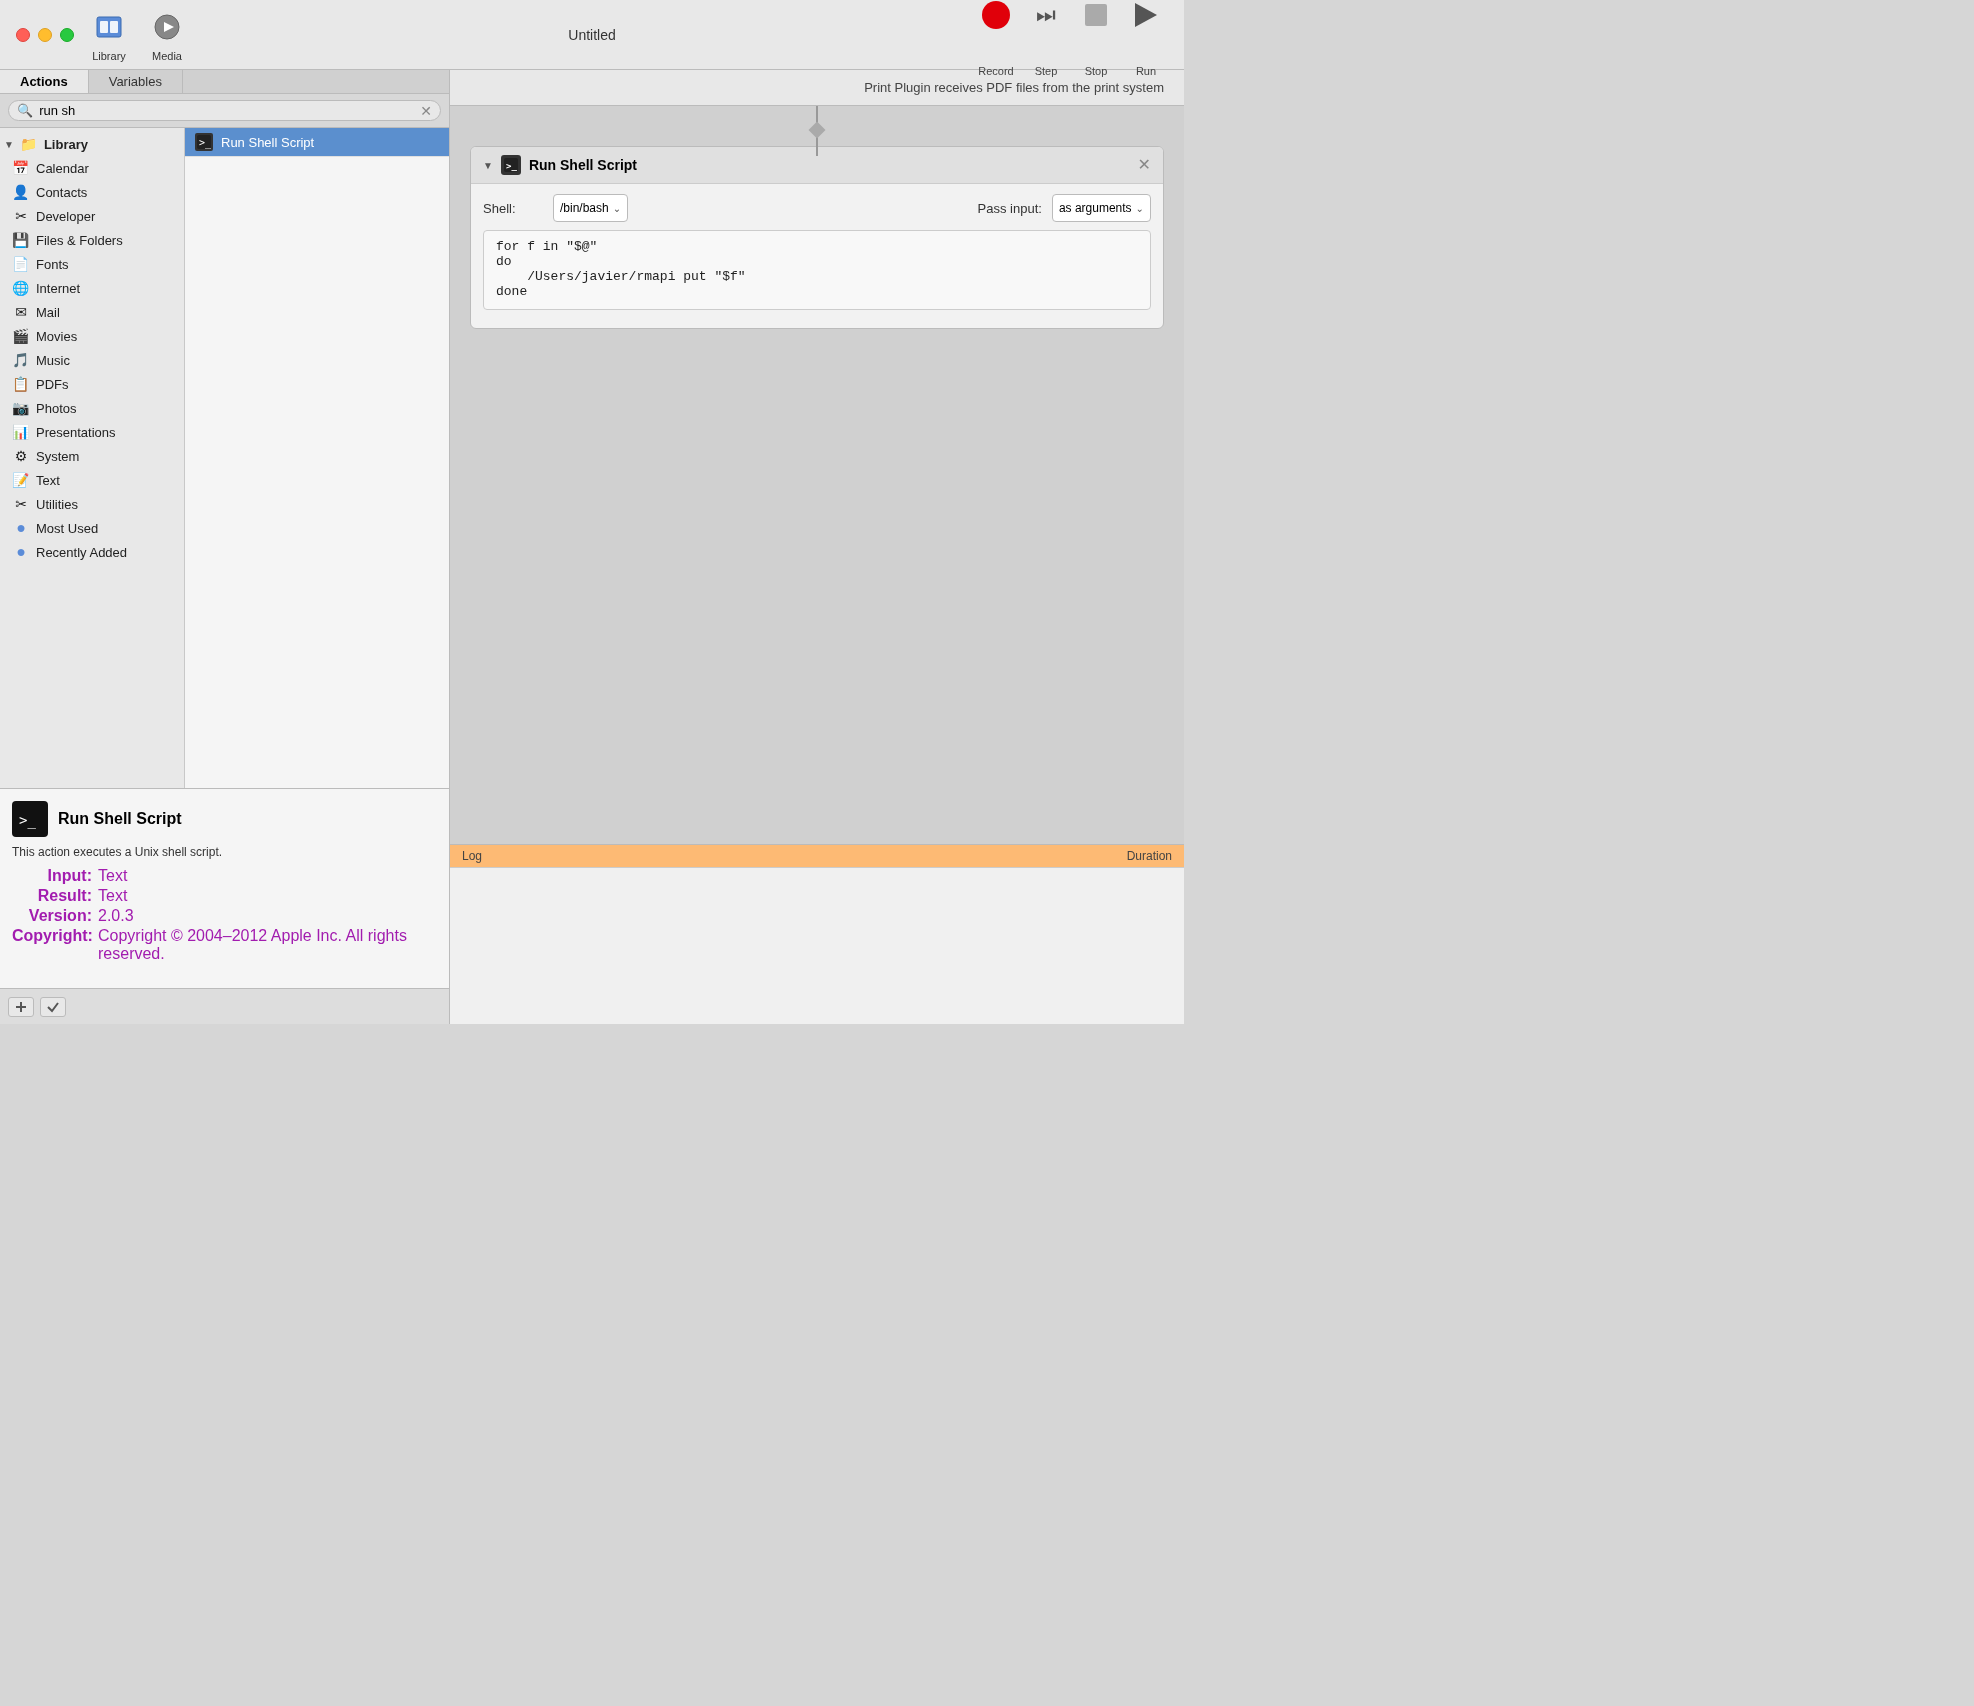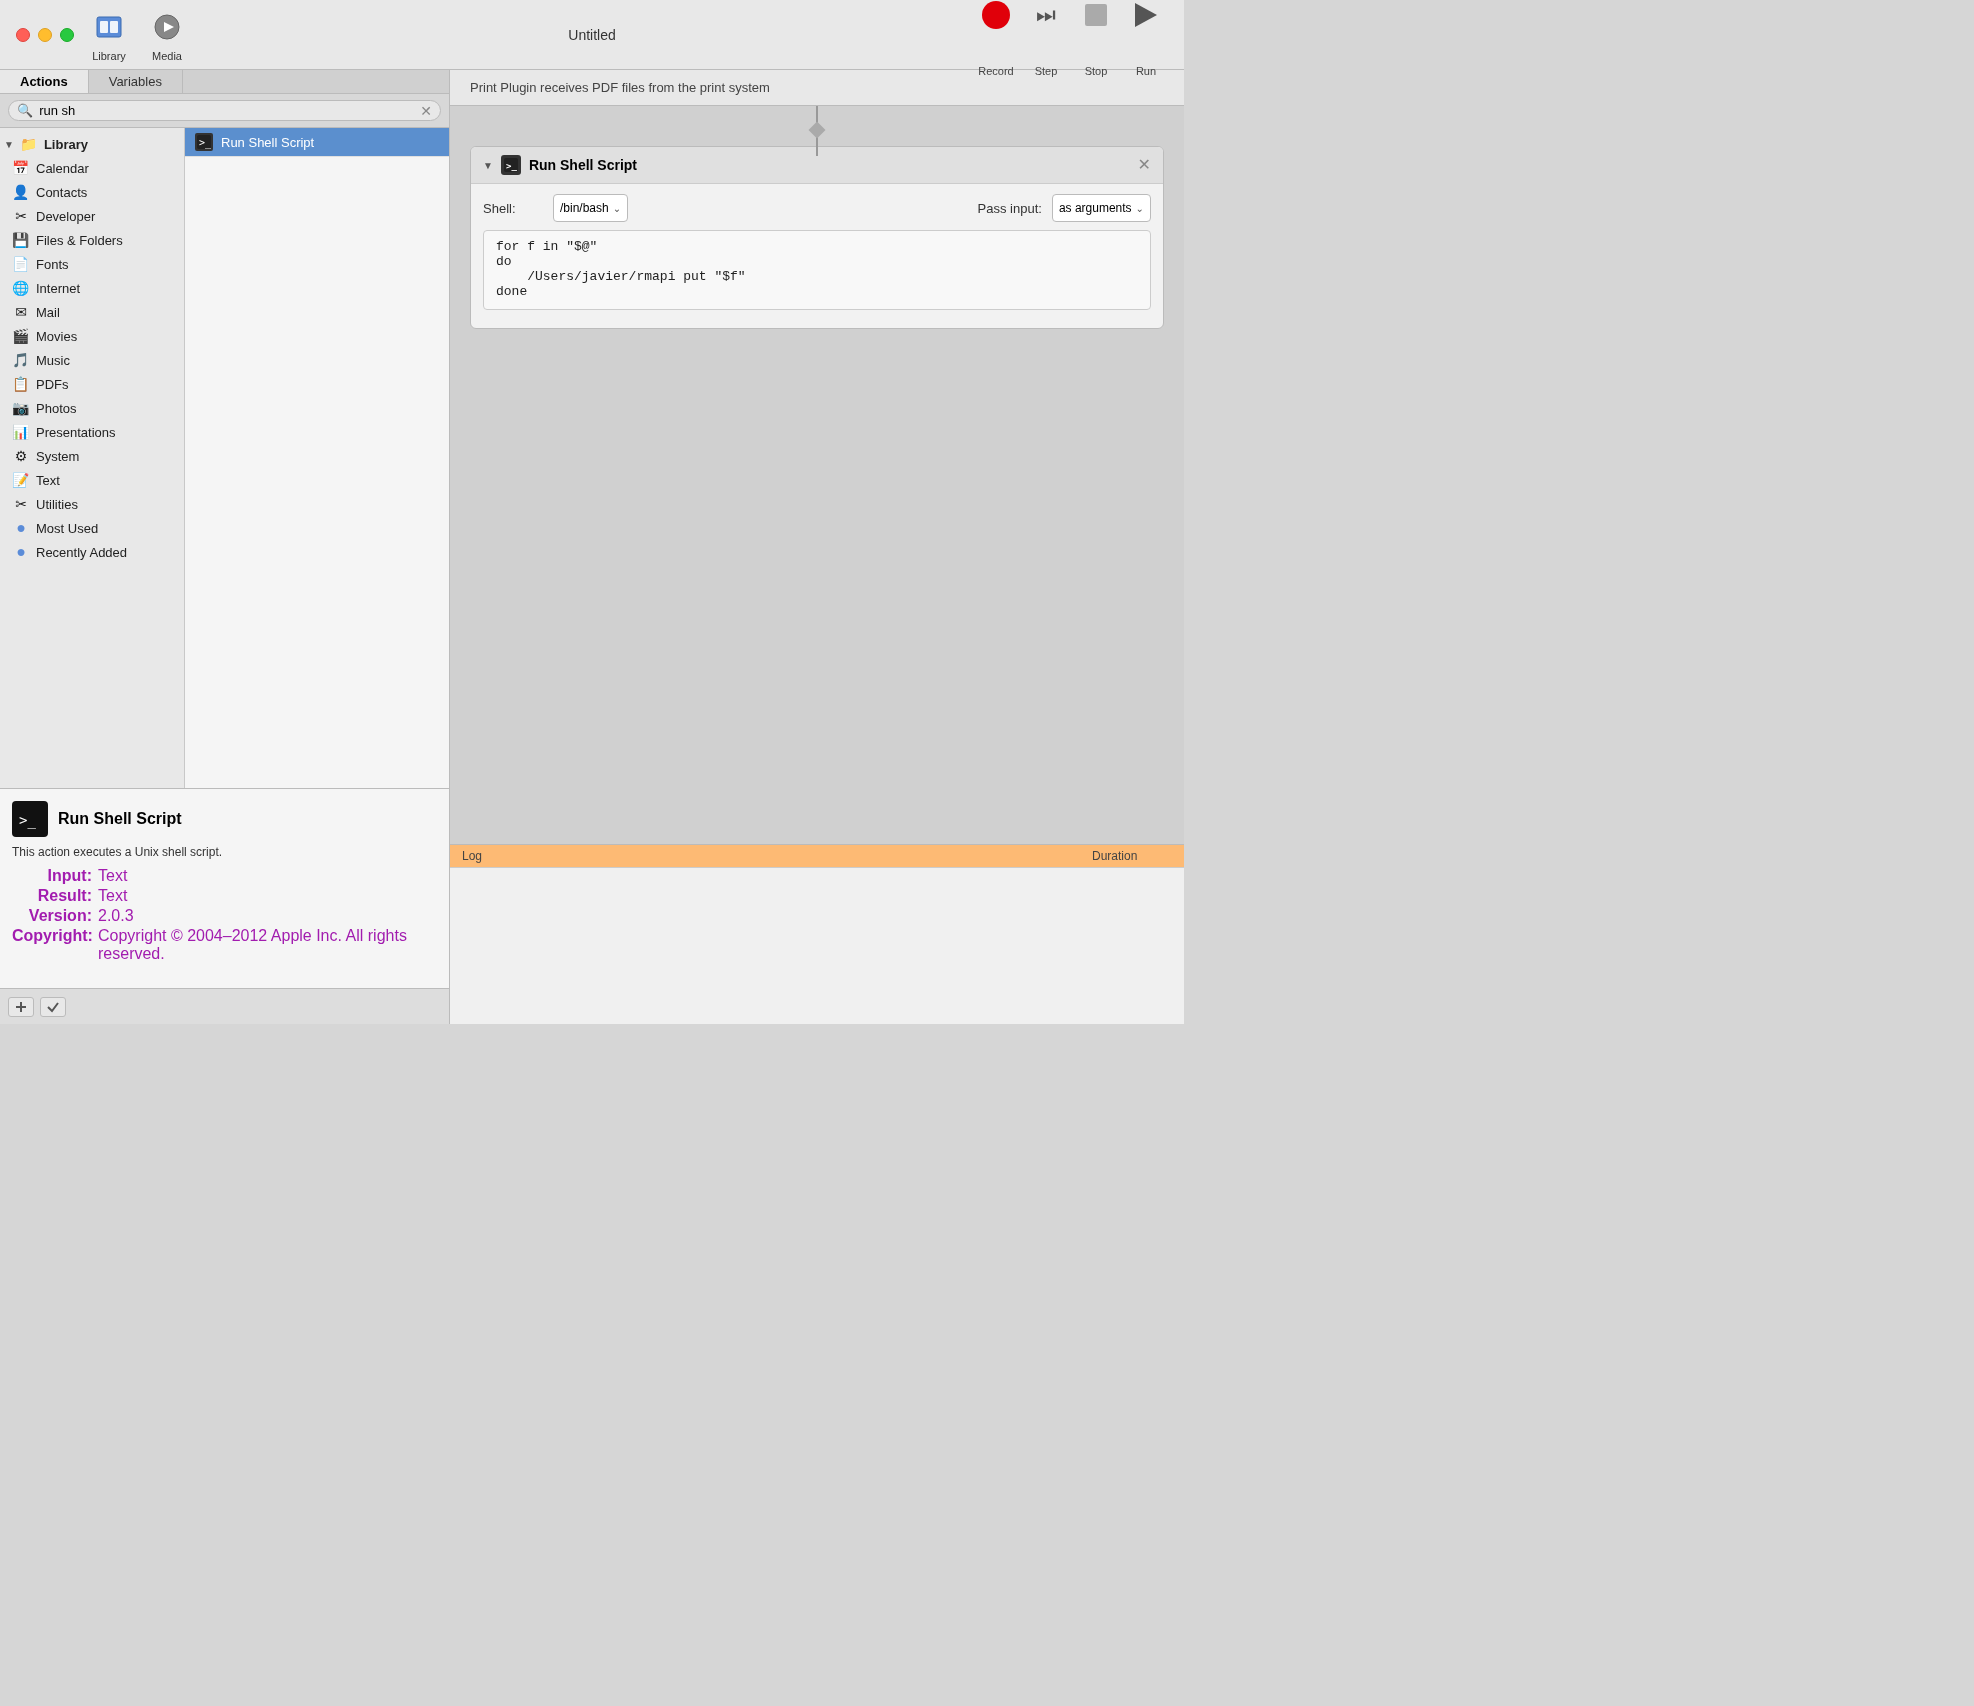--- a/index.html
+++ b/index.html
@@ -297,21 +297,21 @@
       flex-direction: column;
       background: #d6d6d6;
     }
 
     
     .top-info-bar {
       background: #e8e8e8;
       padding: 10px 20px;
       font-size: 13px;
       color: #444;
-      text-align: left;
+      text-align: right;
       border-bottom: 1px solid #bbb;
     }
 
     
     .workflow-area {
       flex: 1;
       padding: 0;
       position: relative;
       overflow: hidden;
       background: #d0d0d0;
@@ -441,21 +441,21 @@
       padding: 4px 12px;
       border-bottom: 1px solid #ccc;
       background: #fdba74;
     }
     .log-col {
       font-size: 12px;
       color: #444;
       font-weight: 500;
     }
     .log-col.log { flex: 1; }
-    .log-col.duration { width: 80px; }
+    .log-col.duration { width: 80px; text-align: right; }
     .log-content {
       flex: 1;
       background: #f0f0f0;
     }
 
     
     .bottom-toolbar {
       height: 36px;
       background: #ddd;
       border-top: 1px solid #bbb;

